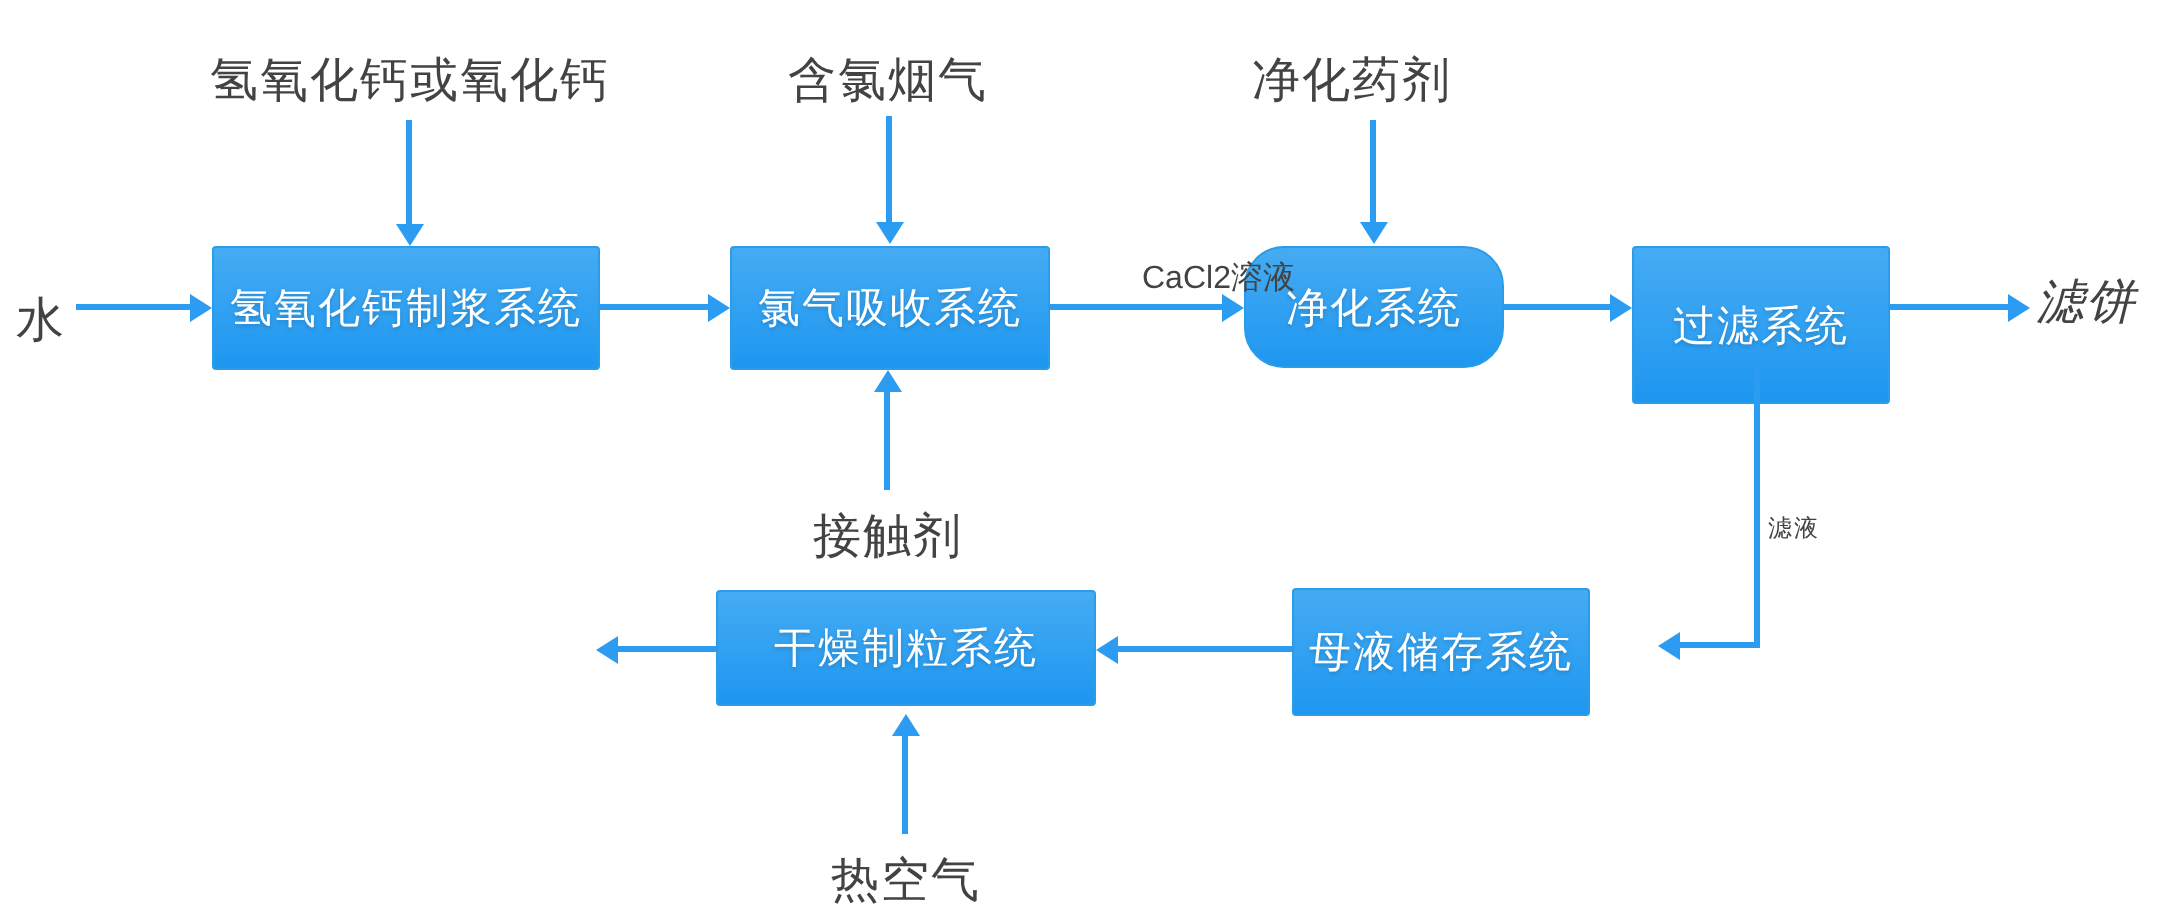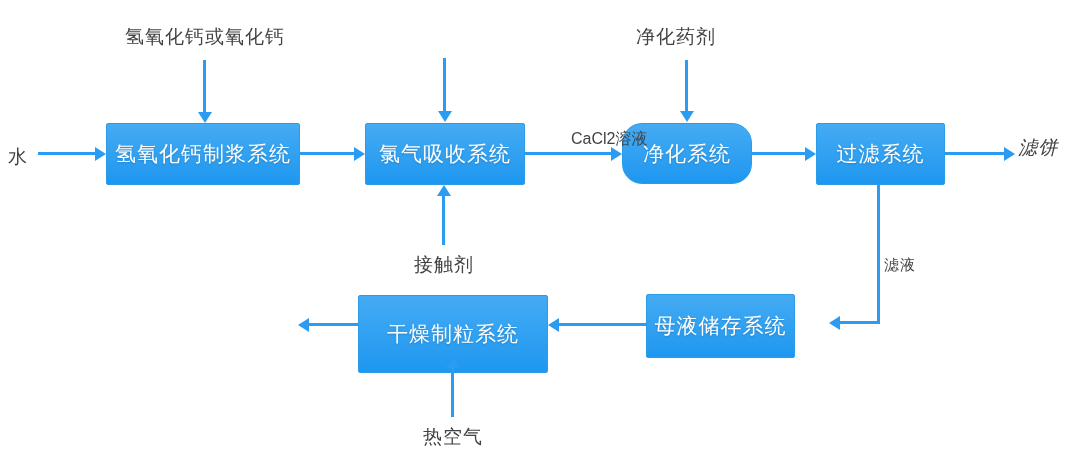--- a/index.html
+++ b/index.html
@@ -22,21 +22,21 @@
     border:1px solid var(--box_border);
     border-radius:2px;
     display:flex;align-items:center;justify-content:center;
     color:var(--box_text);
     font-size:21px;
     letter-spacing:1px;
     text-shadow:0 1px 2px rgba(0,0,0,0.18);
     box-sizing:border-box;
   }
   .lbl{
-    position:absolute;color:var(--label_text);font-size:19px;white-space:nowrap;
+    position:absolute;color:var(--label_text);font-size:24px;white-space:nowrap;
     letter-spacing:1px;
   }
   .lbl.center{transform:translateX(-50%);}
   .lbl.small{font-size:16px;letter-spacing:0;margin-left:44px;}
   .line-h{position:absolute;height:3px;background:var(--arrow);}
   .line-v{position:absolute;width:3px;background:var(--arrow);}
   .head{position:absolute;width:0;height:0;border-style:solid;}
   .head.right{border-width:7px 0 7px 11px;border-color:transparent transparent transparent var(--arrow);}
   .head.left{border-width:7px 11px 7px 0;border-color:transparent var(--arrow) transparent transparent;}
   .head.down{border-width:11px 7px 0 7px;border-color:var(--arrow) transparent transparent transparent;}
@@ -49,37 +49,38 @@
 
   <div class="box" style="left:106px;top:123px;width:194px;height:62px;">
     <span>氢氧化钙制浆系统</span>
   </div>
   <div class="box" style="left:365px;top:123px;width:160px;height:62px;">
     <span>氯气吸收系统</span>
   </div>
   <div class="box" style="left:622px;top:123px;width:130px;height:61px;border-radius:20px;">
     <span>净化系统</span>
   </div>
-  <div class="box" style="left:816px;top:123px;width:129px;height:62px;">
+  <div class="box" style="left:816px;top:123px;width:129px;height:79px;">
     <span>过滤系统</span>
   </div>
   <div class="box" style="left:646px;top:294px;width:149px;height:64px;">
     <span>母液储存系统</span>
   </div>
-  <div class="box" style="left:358px;top:295px;width:190px;height:78px;">
+  <div class="box" style="left:358px;top:295px;width:190px;height:58px;">
     <span>干燥制粒系统</span>
   </div>
 
   <div class="lbl center" style="left:205px;top:24px;">氢氧化钙或氧化钙</div>
+  <div class="lbl center" style="left:444px;top:24px;">含氯烟气</div>
   <div class="lbl center" style="left:676px;top:24px;">净化药剂</div>
   <div class="lbl" style="left:8px;top:144px;">水</div>
   <div class="lbl small" style="left:527px;top:129px;">CaCl2溶液</div>
   <div class="lbl" style="left:1018px;top:135px;font-style:italic;">滤饼</div>
   <div class="lbl center" style="left:444px;top:252px;">接触剂</div>
-  <div class="lbl" style="left:884px;top:256px;font-size:15px;">滤液</div>
+  <div class="lbl" style="left:884px;top:256px;font-size:12px;">滤液</div>
   <div class="lbl center" style="left:453px;top:424px;">热空气</div>
 
   <div>
     <div class="line-h" style="left:38px;top:152px;width:58px;"></div>
     <div class="head right" style="left:95px;top:147px;"></div>
   </div>
 
   <div>
     <div class="line-v" style="left:203px;top:60px;height:53px;"></div>
     <div class="head down" style="left:198px;top:112px;"></div>

